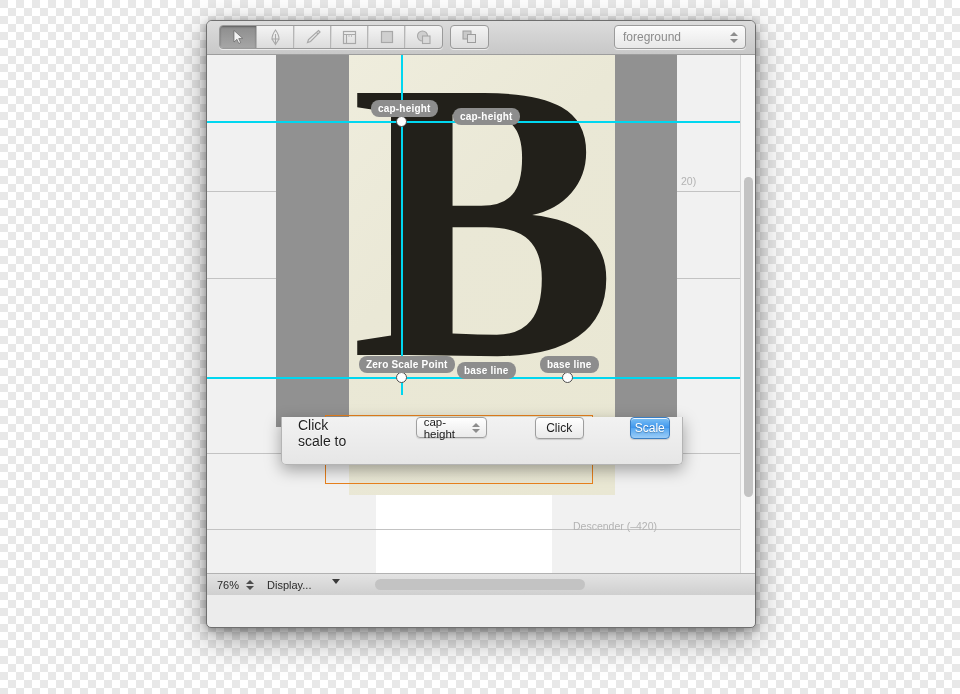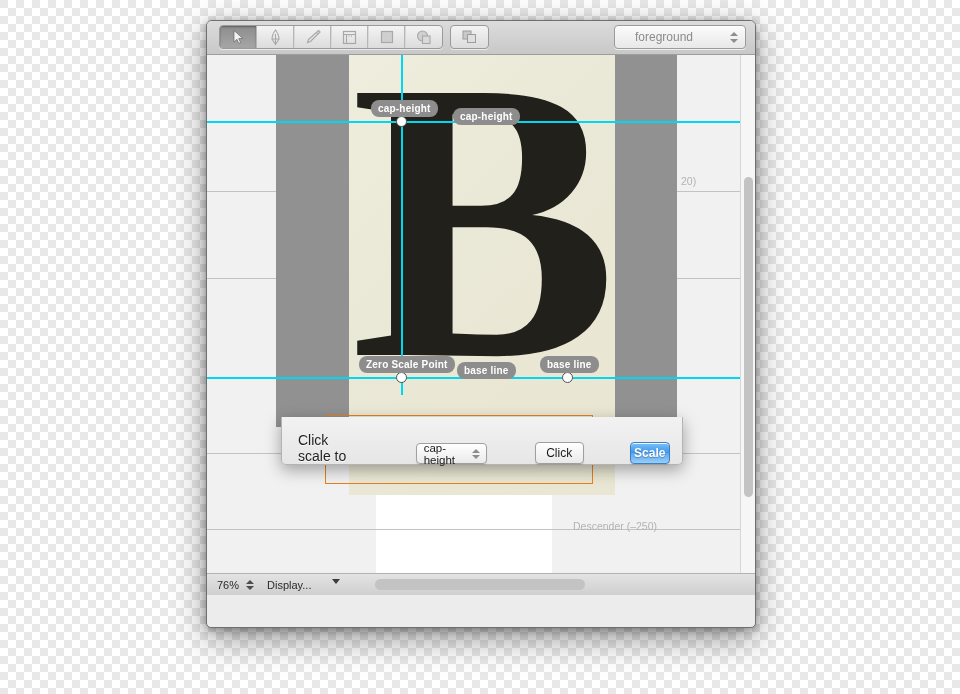--- a/index.html
+++ b/index.html
@@ -96,21 +96,21 @@
   #layer-select {
     position: absolute; right: 9px; top: 4px;
     width: 132px; height: 24px;
     border: 1px solid #9b9b9b; border-radius: 4px;
     background: linear-gradient(to bottom, #fbfbfb, #e8e8e8);
     box-shadow: 0 1px 0 rgba(255,255,255,0.7), inset 0 1px 1px rgba(255,255,255,0.8);
     display: flex; align-items: center;
     cursor: pointer;
   }
   #layer-select .val {
-    flex: 1; padding-left: 20px;
+    flex: 1; padding-left: 8px;
     font-size: 12px; color: #8b8b8b;
   }
   #layer-select .stepper {
     width: 18px; display: flex; flex-direction: column;
     align-items: center; justify-content: center; gap: 3px;
     padding-right: 4px;
   }
   .tri-up, .tri-dn {
     width: 0; height: 0;
     border-left: 4px solid transparent; border-right: 4px solid transparent;
@@ -219,21 +219,21 @@
   
   #sheet {
     position: absolute;
     left: 74px; top: 362px;
     width: 402px; height: 48px;
     background: linear-gradient(to bottom, #f2f2f2, #e6e6e6);
     border: 1px solid #b4b4b4;
     border-top: none;
     border-radius: 0 0 5px 5px;
     box-shadow: 0 5px 16px rgba(0,0,0,0.34);
-    display: flex; align-items: flex-end;
+    display: flex; align-items: flex-start;
     padding: 0 12px;
     z-index: 40;
     gap: 36px;
   }
   #sheet-label {
     font-size: 14px; color: #1f1f1f;
     margin-left: 4px;
     text-shadow: 0 1px 0 rgba(255,255,255,0.7);
   }
   #scale-target-select {
@@ -265,21 +265,21 @@
   #cancel-btn {
     margin-left: 12px; width: 74px;
     background: linear-gradient(to bottom, #ffffff, #e9e9e9);
     color: #1a1a1a;
   }
   #scale-btn {
     margin-left: 10px; width: 61px;
     background: linear-gradient(to bottom, #7cc0f4 0%, #3f97ee 48%, #57a8f2 52%, #9ccdf7 100%);
     border: 1px solid #3b7fc4;
     color: #ffffff;
-    font-weight: bold;
+    font-weight: normal;
     text-shadow: 0 1px 1px rgba(0,0,0,0.28);
   }
 
   
   #statusbar {
     position: relative;
     height: 22px;
     background: linear-gradient(to bottom, #e3e3e3, #cfcfcf);
     border-top: 1px solid #b2b2b2;
     display: flex; align-items: center;
@@ -399,21 +399,21 @@
   <div id="canvas-wrap">
 
     <div id="page-white"></div>
 
     <div class="metric-line" style="top:136px;"></div>
     <div class="metric-line" style="top:223px;"></div>
     <div class="metric-line" style="top:398px;"></div>
     <div class="metric-line" style="top:474px;"></div>
 
     <div class="metric-label" style="left:474px; top:120px;">20)</div>
-    <div class="metric-label" style="left:366px; top:465px;">Descender (–250)</div>
+    <div class="metric-label" style="left:366px; top:465px;">Descender (–420)</div>
 
     <div id="scan">
       <div id="scan-letter">B</div>
     </div>
     <div class="gray-band" id="band-left"></div>
     <div class="gray-band" id="band-right"></div>
 
     <div id="bbox"></div>
 
     <div class="guide-h" style="top:66px;"></div>

